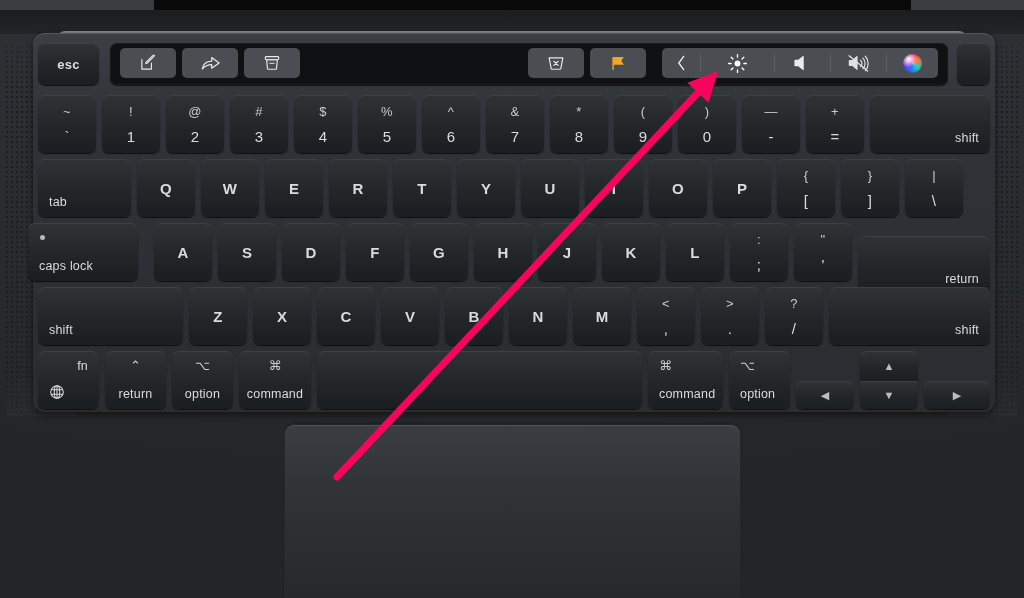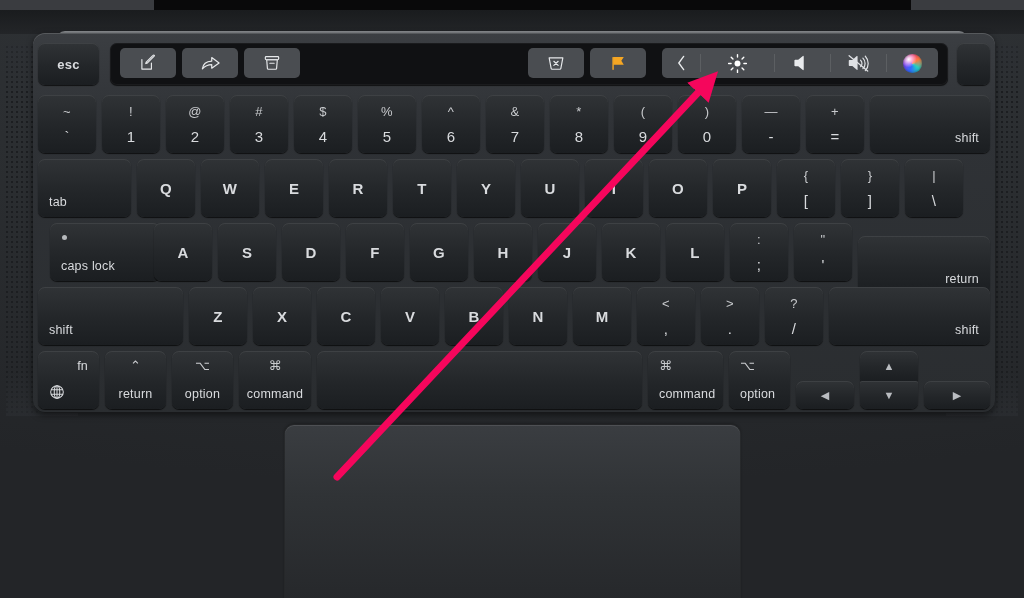--- a/index.html
+++ b/index.html
@@ -308,21 +308,21 @@
         <span class="lbl bot">[</span>
       </div>
       <div class="key" style="left: 841px; top: 159px; width: 58px; height: 58px;">
         <span class="lbl top">}</span>
         <span class="lbl bot">]</span>
       </div>
       <div class="key" style="left: 905px; top: 159px; width: 58px; height: 58px;">
         <span class="lbl top">|</span>
         <span class="lbl bot">\</span>
       </div>
-      <div class="key" style="left: 50px; top: 223px; width: 110px; height: 58px;">
+      <div class="key" style="left: 28px; top: 223px; width: 110px; height: 58px;">
         <div class="capslock-led"></div>
         <span class="lbl bl">caps lock</span>
       </div>
       <div class="key" style="left: 154px; top: 223px; width: 58px; height: 58px;">
         <span class="lbl c">A</span>
       </div>
       <div class="key" style="left: 218px; top: 223px; width: 58px; height: 58px;">
         <span class="lbl c">S</span>
       </div>
       <div class="key" style="left: 282px; top: 223px; width: 58px; height: 58px;">

